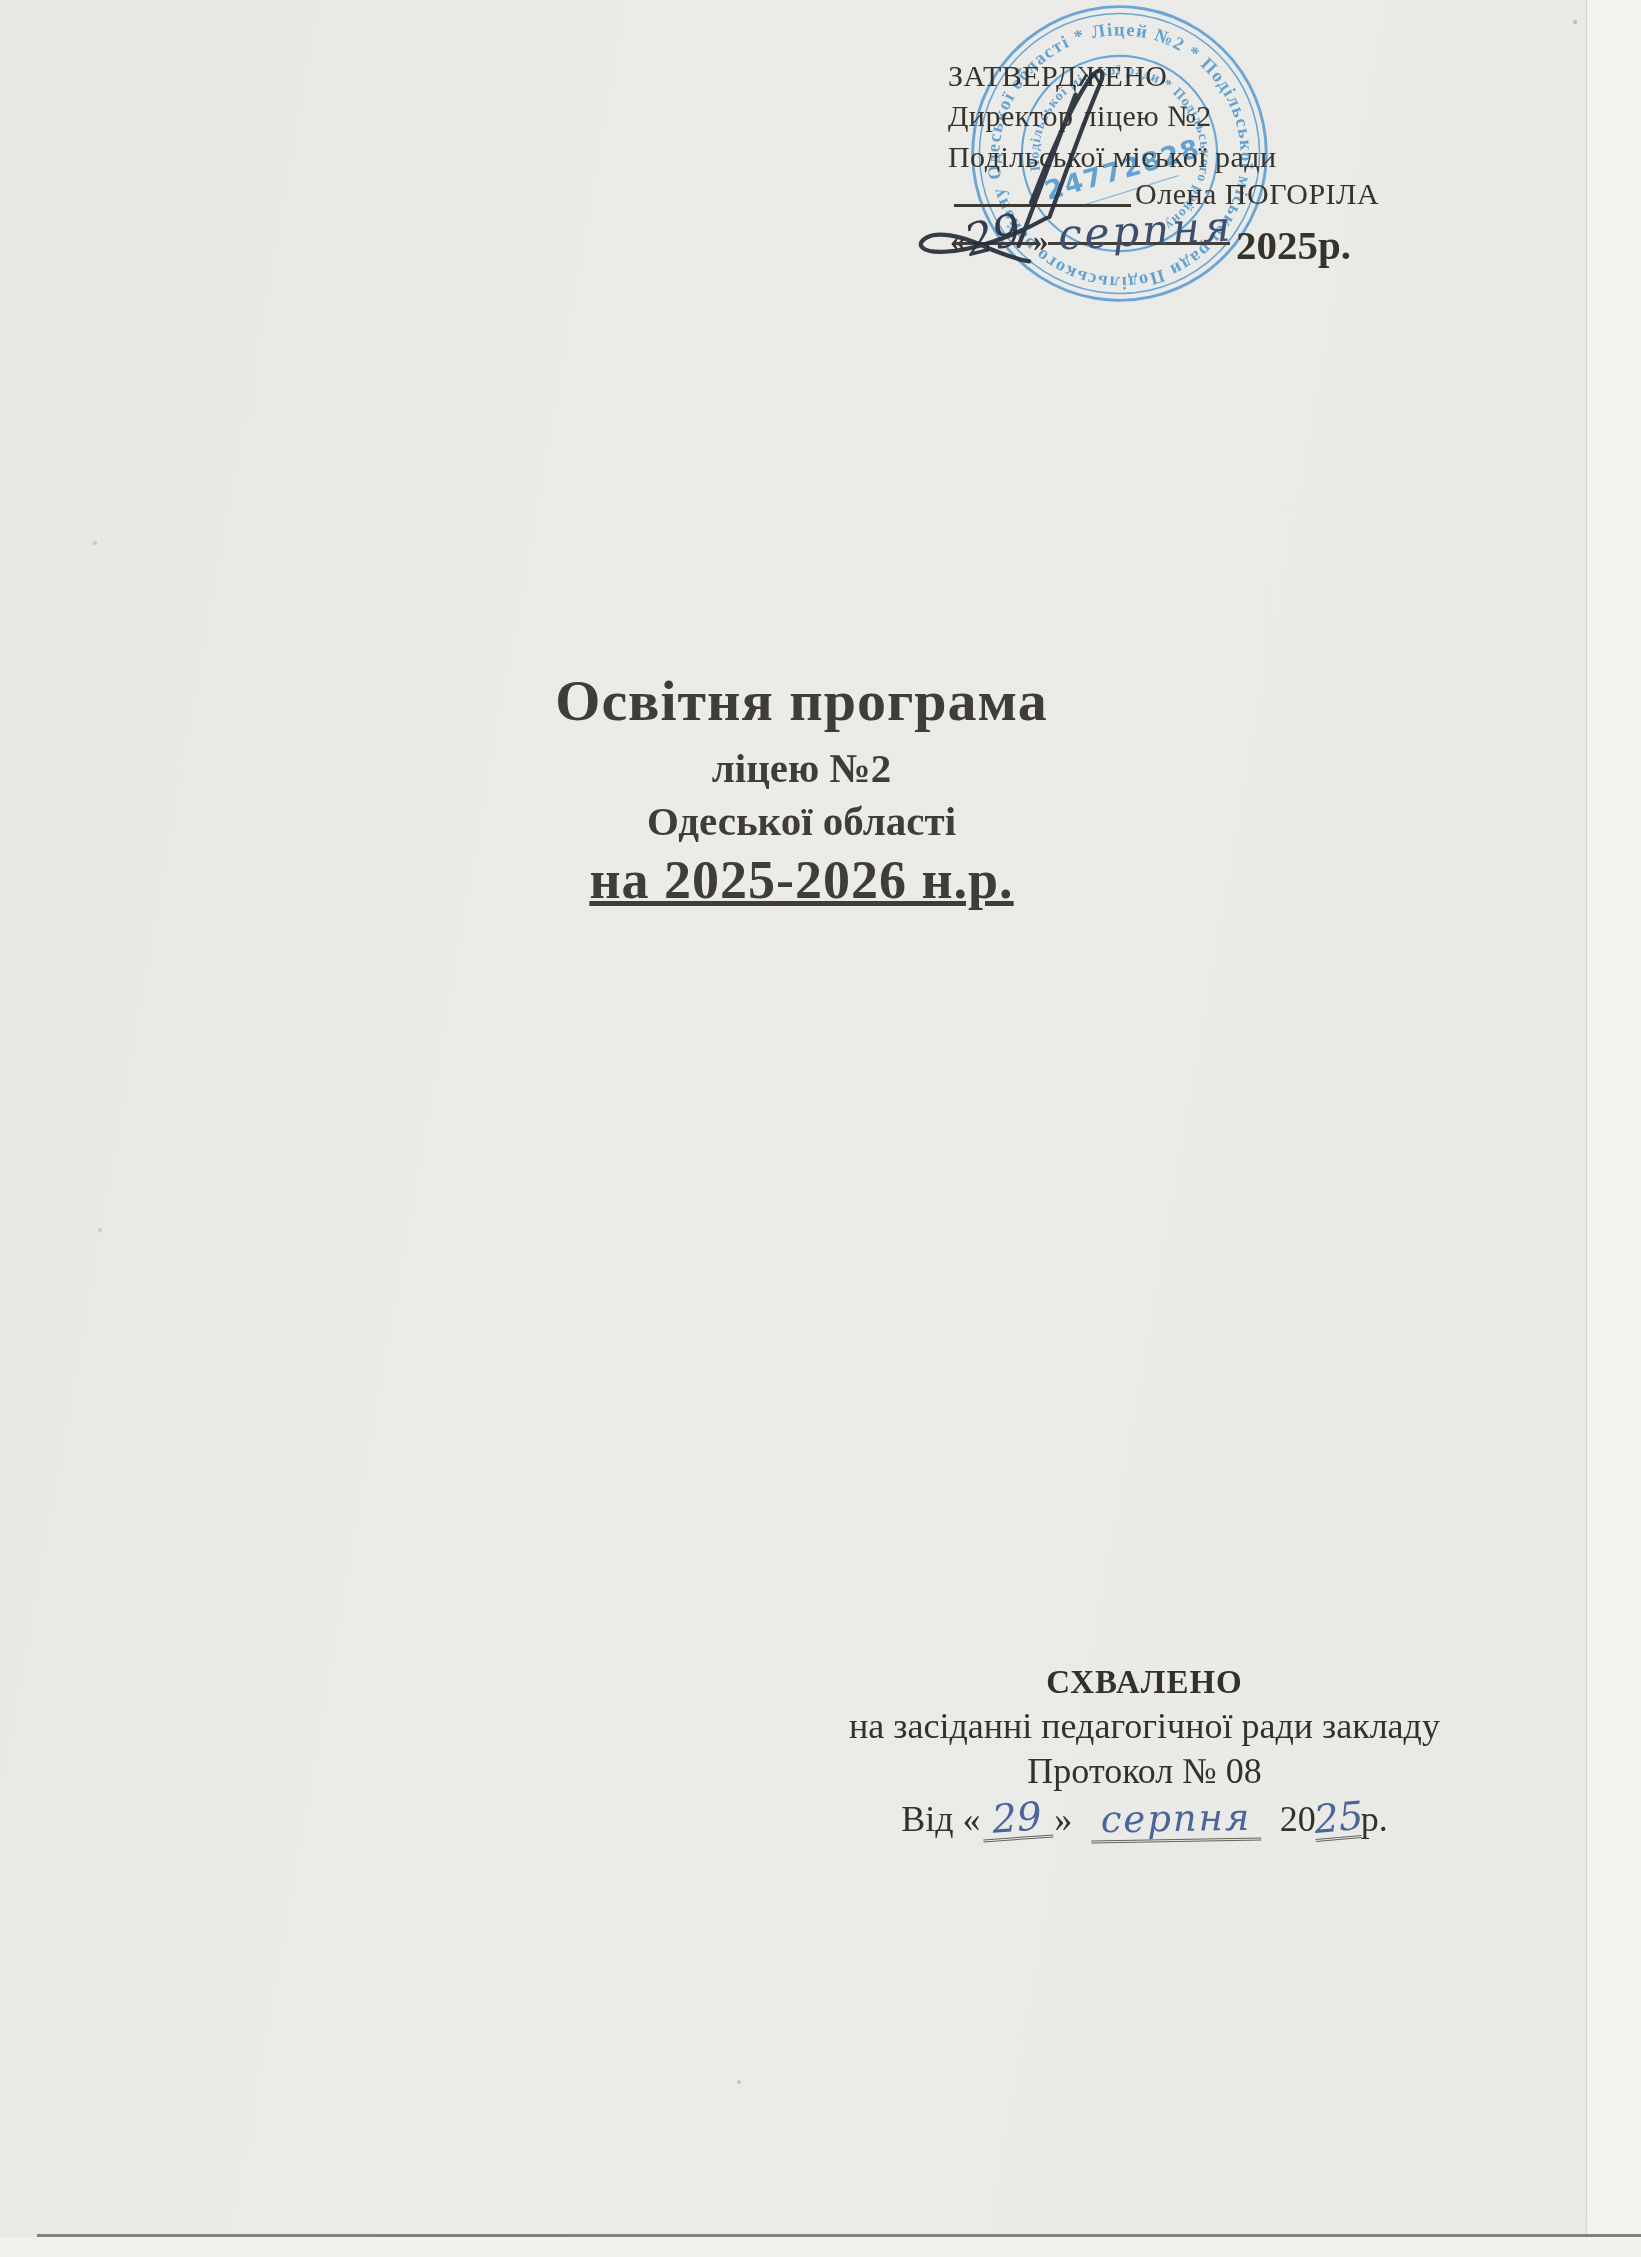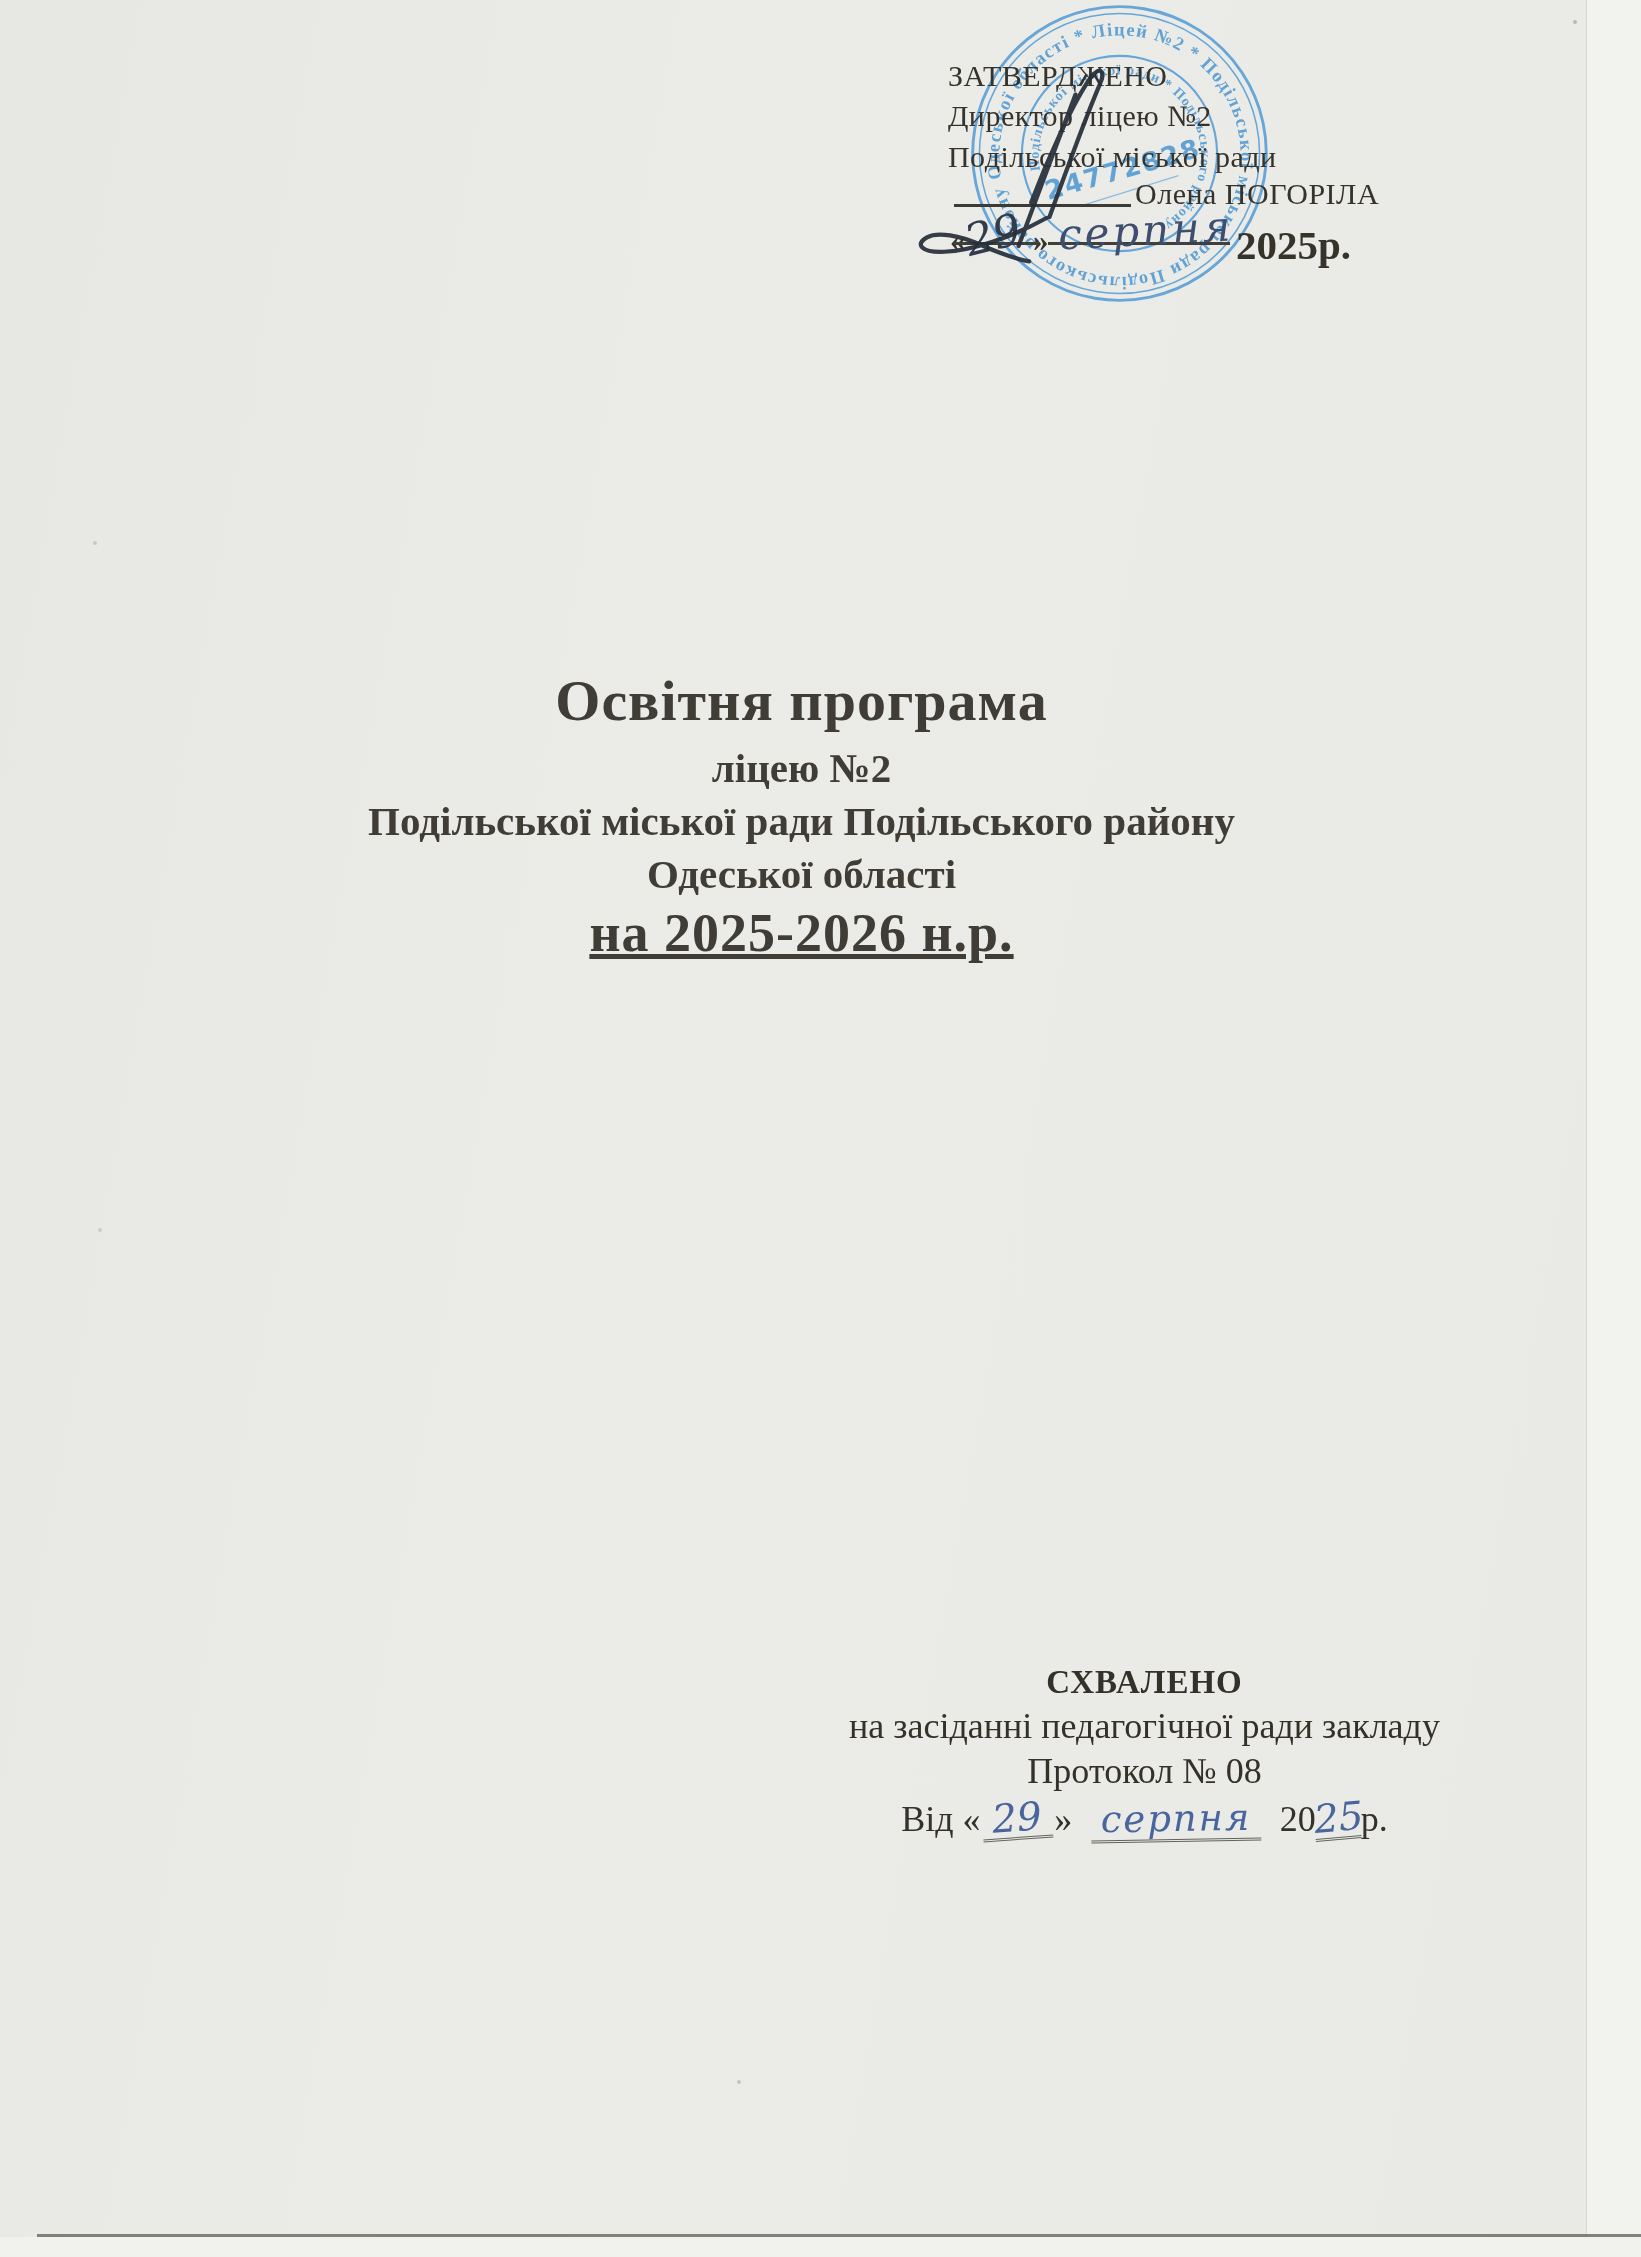--- a/index.html
+++ b/index.html
@@ -119,21 +119,20 @@
     <span class="q" style="left:87px;top:170px;">»</span>
     <span class="hw hw-month-top">серпня</span>
     <span class="year-top">2025р.</span>
     <div class="uline u1"></div>
     <div class="uline u2"></div>
   </div>
 
   <div class="title-block">
     <div class="t1">Освітня програма</div>
     <div class="t2">ліцею №2</div>
-    <div class="t3">Подільської міської ради Подільського району</div>
     <div class="t4">Одеської області</div>
     <div class="t5">на 2025-2026 н.р.</div>
   </div>
 
   <div class="approval-bottom">
     <div class="b-head">СХВАЛЕНО</div>
     <div class="b-line">на засіданні педагогічної ради закладу</div>
     <div class="b-line">Протокол № 08</div>
     <div class="b-date">
       <span>Від</span>

